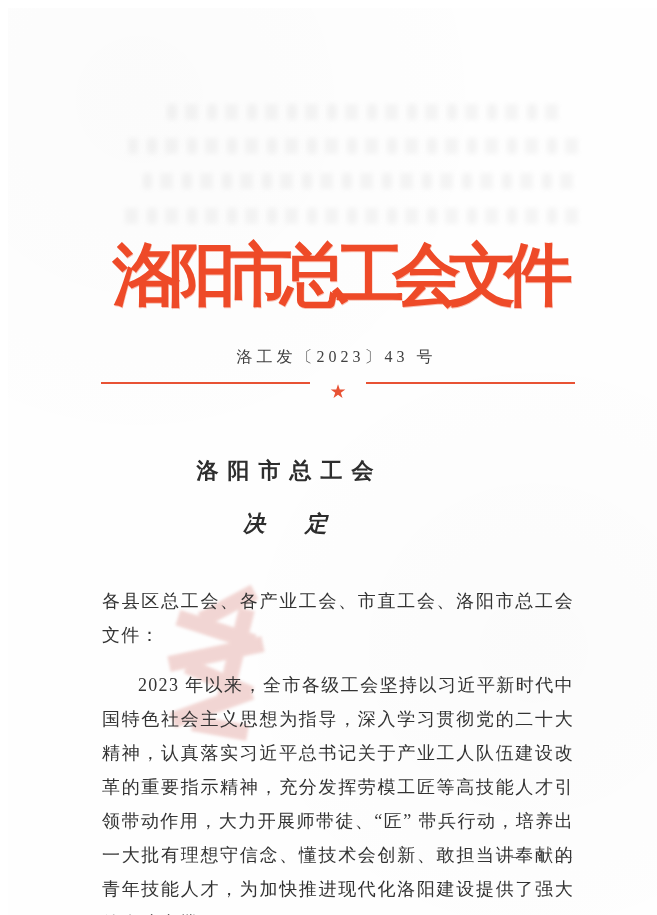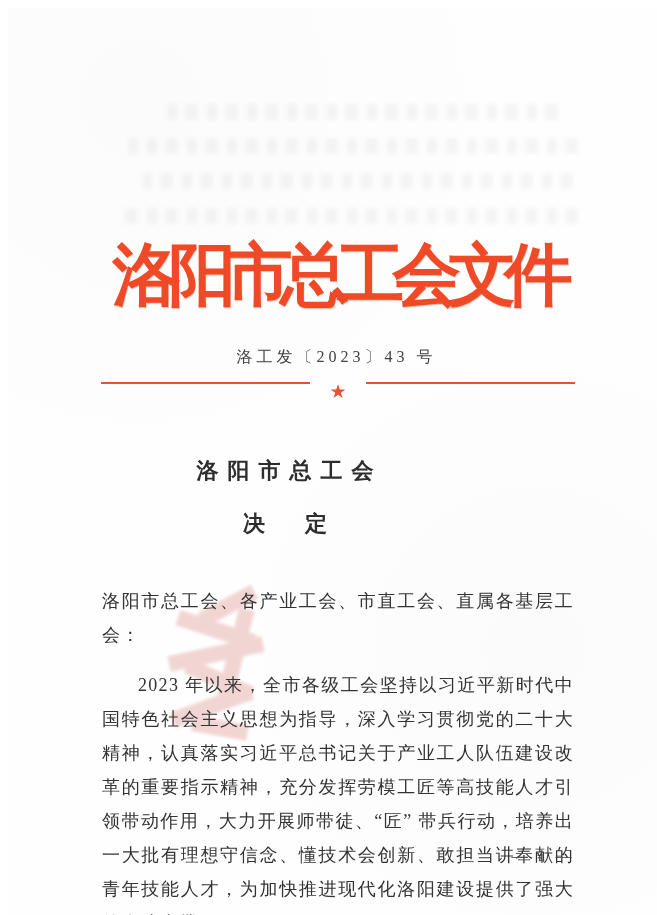--- a/index.html
+++ b/index.html
@@ -87,21 +87,21 @@
     left: 0;
     width: 563px;
     text-align: center;
     font-weight: bold;
     color: var(--title-black);
     font-size: 22px;
     line-height: 37px;
   }
   .doc-title .t1 { letter-spacing: 9px; }
   .doc-title .t2 { letter-spacing: 0.5px; }
-  .doc-title .t3 { letter-spacing: 9px; }
+  .doc-title .t3 { letter-spacing: 9px; font-style: italic; }
   .body-text {
     position: absolute;
     top: 560px;
     left: 78px;
     width: 504px;
     font-size: 18px;
     line-height: 34px;
     letter-spacing: 1.3px;
     color: var(--text-black);
     text-align: justify;
@@ -170,19 +170,19 @@
     <span class="s s1"></span>
       <span class="s s2"></span>
       <span class="s s3"></span>
     <span class="s s4"></span>
       <span class="s s5"></span>
       <span class="s s6"></span>
     <span class="s s7"></span>
   </div>
 
   <div class="body-text">
-    <p class="salutation">洛阳市总工会、各产业工会、市直工会、直属各基层工会：</p>
+    <p class="salutation">各县区总工会、各产业工会、市直工会、洛阳市总工会文件：</p>
     <p class="para">2023 年以来，全市各级工会坚持以习近平新时代中国特色社会主义思想为指导，深入学习贯彻党的二十大精神，认真落实习近平总书记关于产业工人队伍建设改革的重要指示精神，充分发挥劳模工匠等高技能人才引领带动作用，大力开展师带徒、“匠” 带兵行动，培养出一大批有理想守信念、懂技术会创新、敢担当讲奉献的青年技能人才，为加快推进现代化洛阳建设提供了强大的人才支撑。</p>
   </div>
 
   <div class="page-number">— 1 —</div>
 
 </div>
 
 </body></html>

